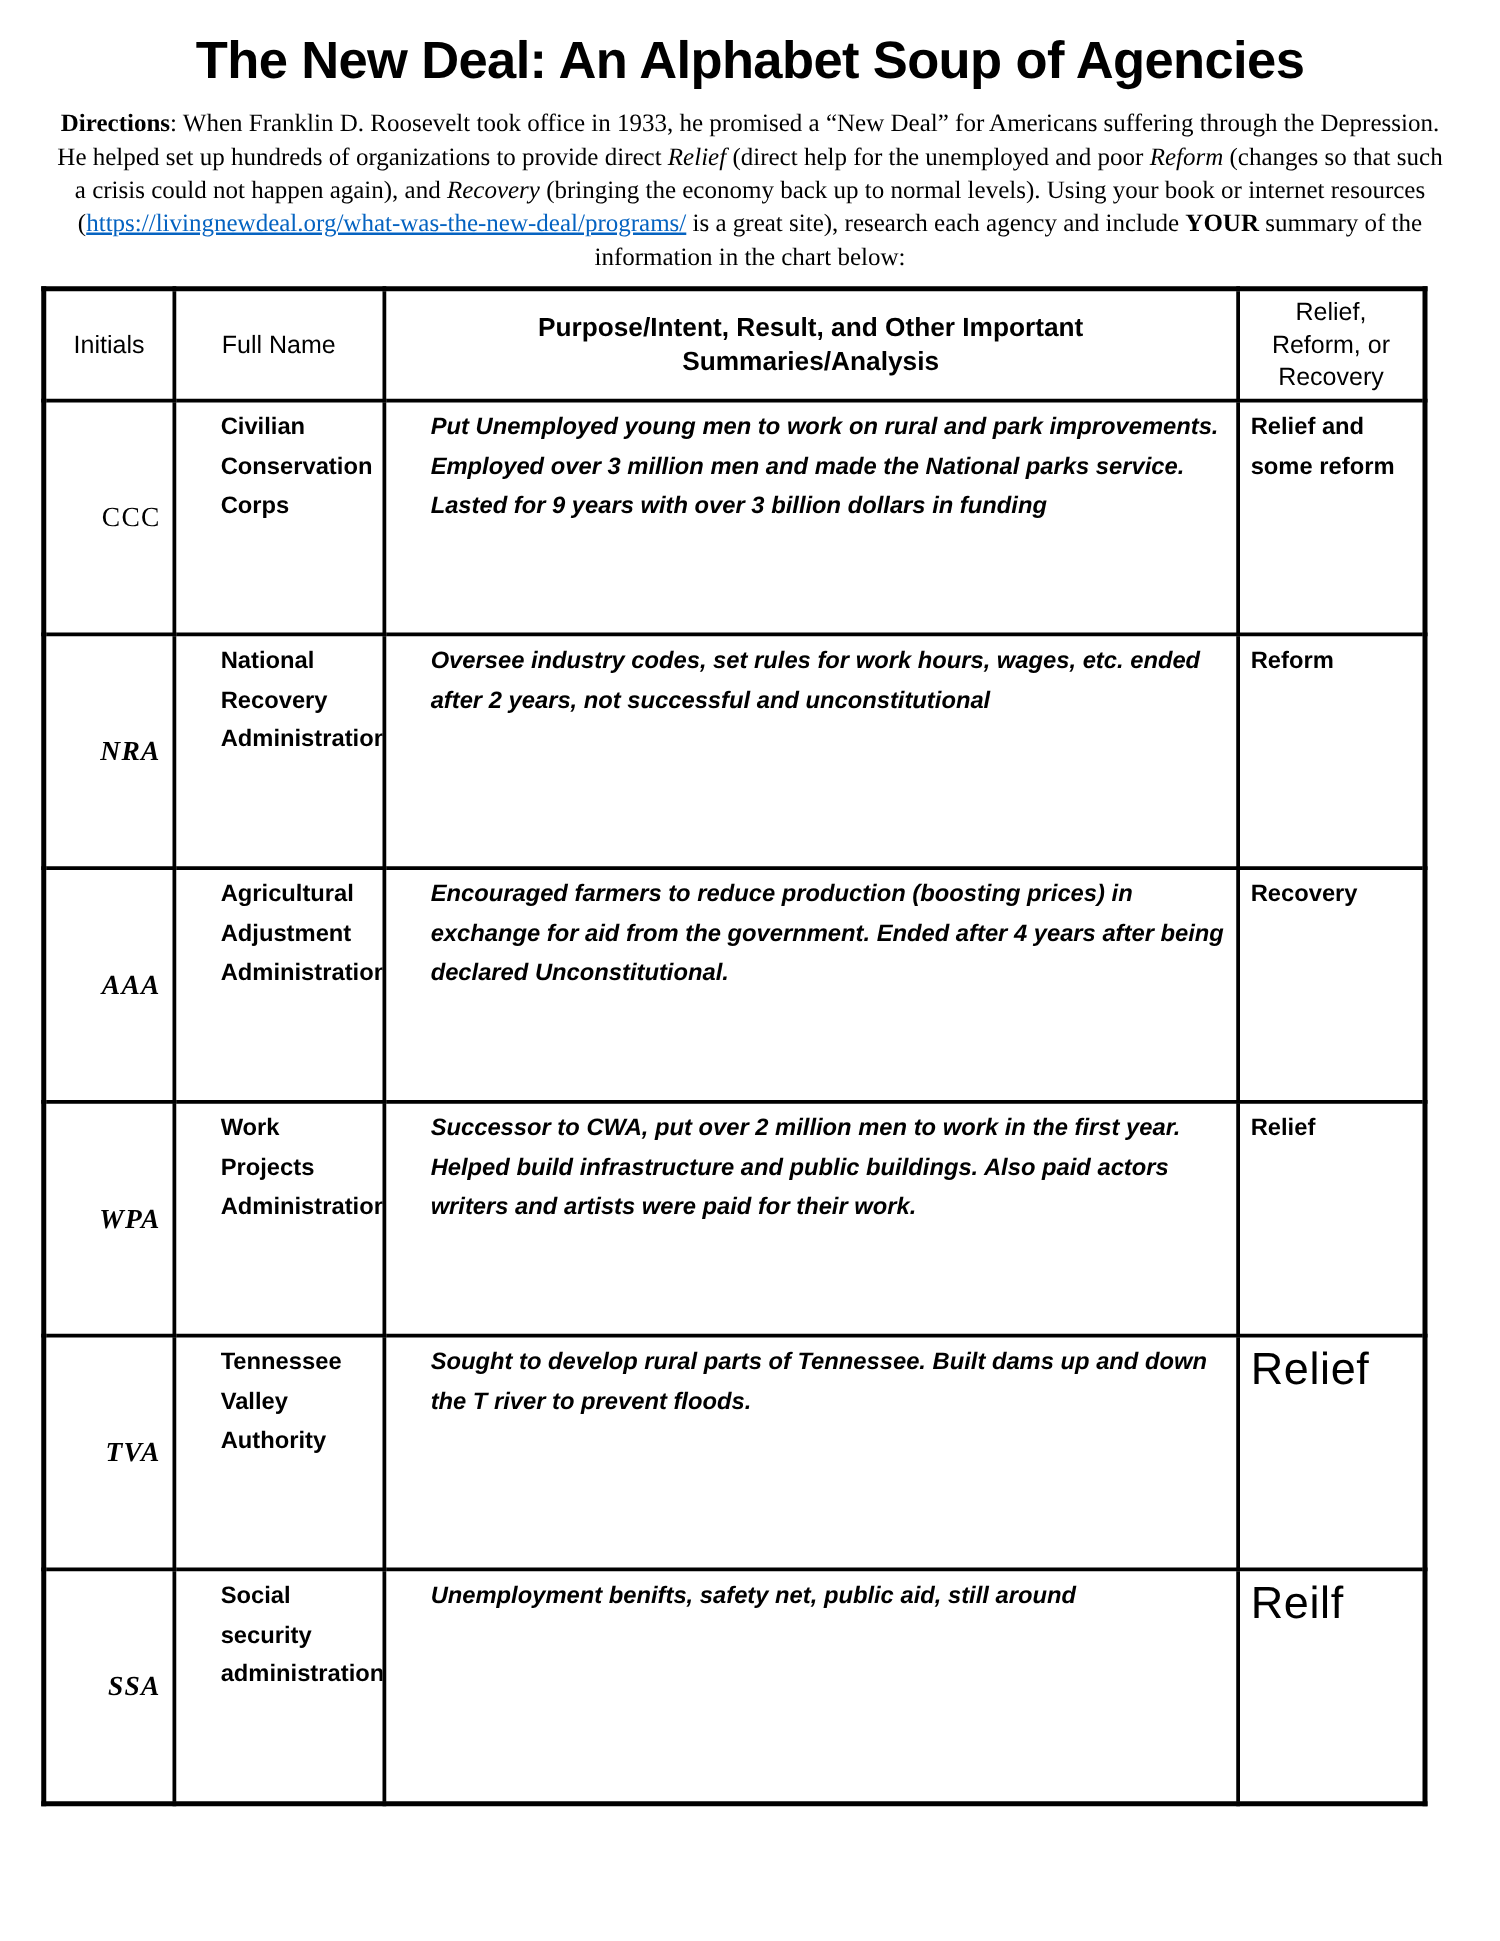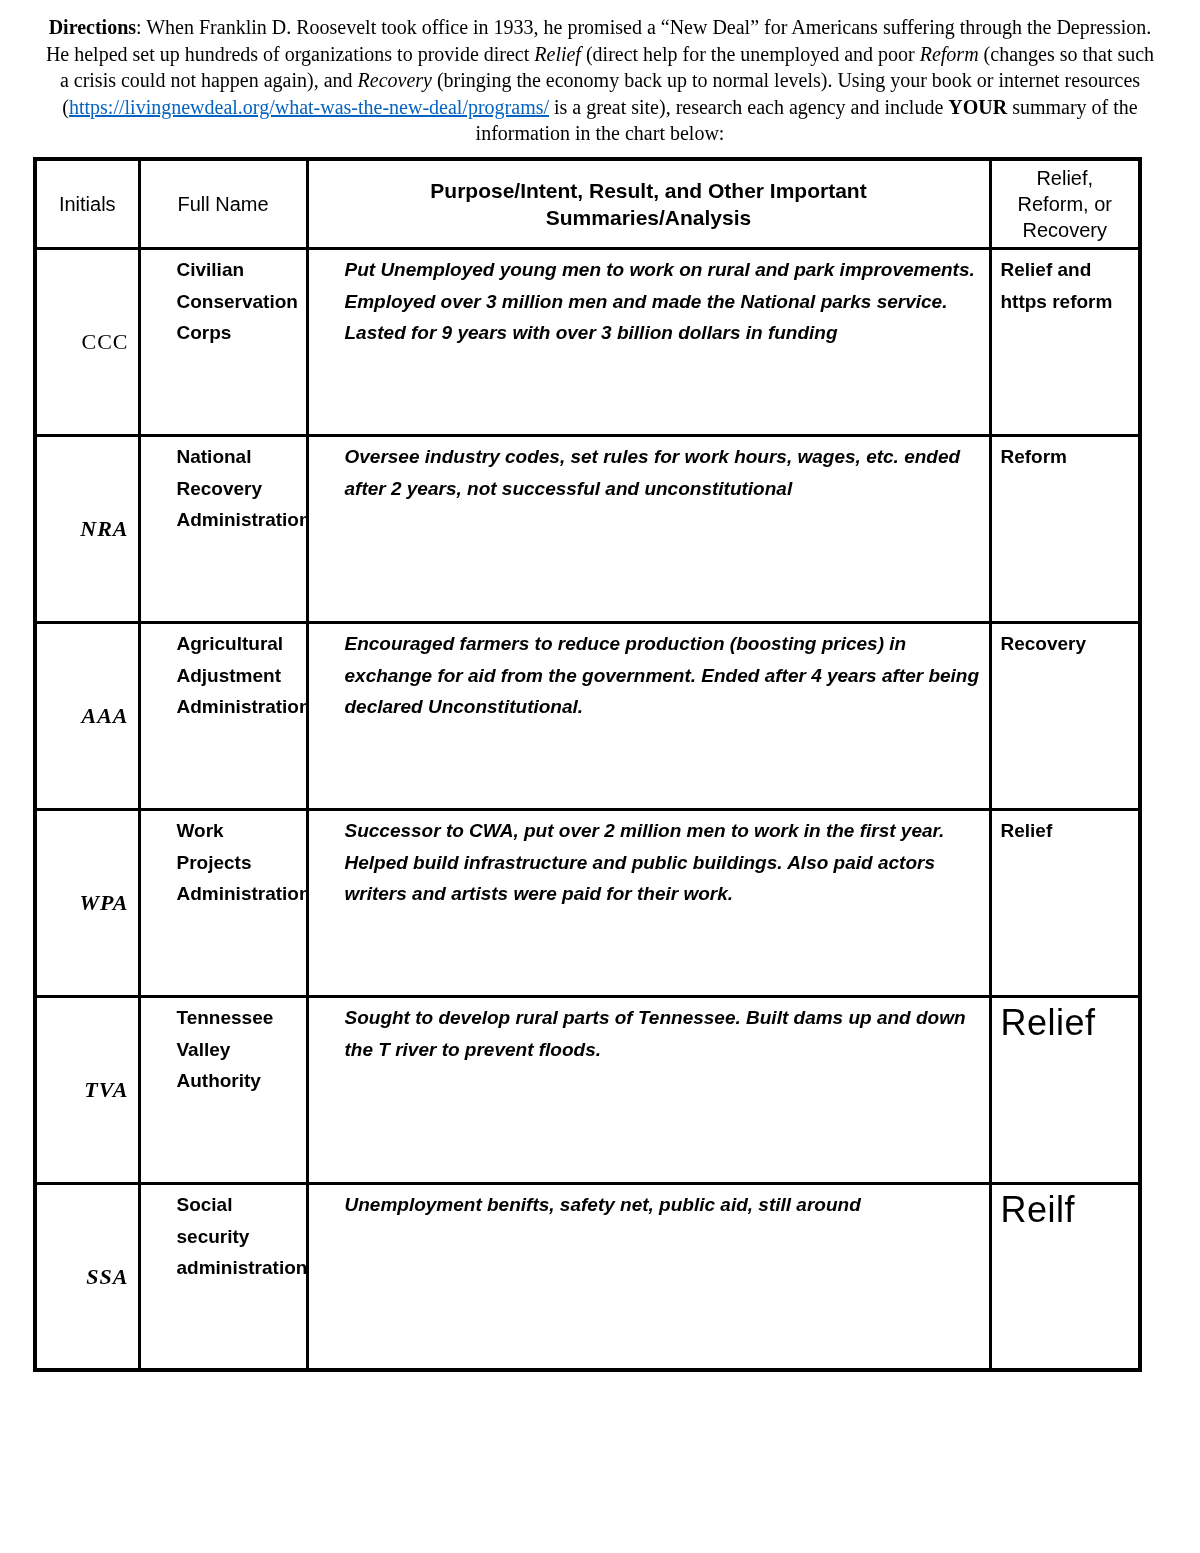--- a/index.html
+++ b/index.html
@@ -78,20 +78,21 @@
   .cat-large {
     font-weight:400; font-size:36px; line-height:1.15;
     letter-spacing:0.5px;
   }
 </style>
 </head>
 <body>
 
 <div class="page">
 
+  <h1 class="title">The New Deal: An Alphabet Soup of Agencies</h1>
 
   <p class="directions"><span class="dir-label">Directions</span><span>: When Franklin D. Roosevelt took office in 1933, he promised a “New Deal” for Americans suffering through the Depression. He helped set up hundreds of organizations to provide direct </span><em>Relief</em><span> (direct help for the unemployed and poor </span><em>Reform</em><span> (changes so that such a crisis could not happen again), and </span><em>Recovery</em><span> (bringing the economy back up to normal levels). Using your book or internet resources (</span><a class="link">https://livingnewdeal.org/what-was-the-new-deal/programs/</a><span> is a great site), research each agency and include </span><span class="your-bold">YOUR</span><span> summary of the information in the chart below:</span></p>
 
   <table class="agency">
     <colgroup>
       <col style="width:104px">
       <col style="width:168px">
       <col style="width:683px">
       <col style="width:150px">
     </colgroup>
@@ -105,21 +106,21 @@
         <th>Relief, Reform, or Recovery</th>
       </tr>
     </thead>
     <tbody>
       <tr>
         <td class="initials-cell"><span class="w-normal">CCC</span></td>
         <td class="full-name-cell">Civilian Conservation Corps</td>
         <td class="purpose-cell">
             <span class="purpose-text">Put Unemployed young men to work on rural and park improvements. Employed over 3 million men and made the National parks service. Lasted for 9 years with over 3 billion dollars in funding</span>
           </td>
-        <td class="category-cell"><span class="cat-small">Relief and https reform</span></td>
+        <td class="category-cell"><span class="cat-small">Relief and some reform</span></td>
       </tr>
       <tr>
         <td class="initials-cell"><span class="w-bold">NRA</span></td>
         <td class="full-name-cell">National Recovery Administration</td>
         <td class="purpose-cell">
             <span class="purpose-text">Oversee industry codes, set rules for work hours, wages, etc.  ended after 2 years, not successful and unconstitutional</span>
           </td>
         <td class="category-cell"><span class="cat-small">Reform</span></td>
       </tr>
       <tr>

